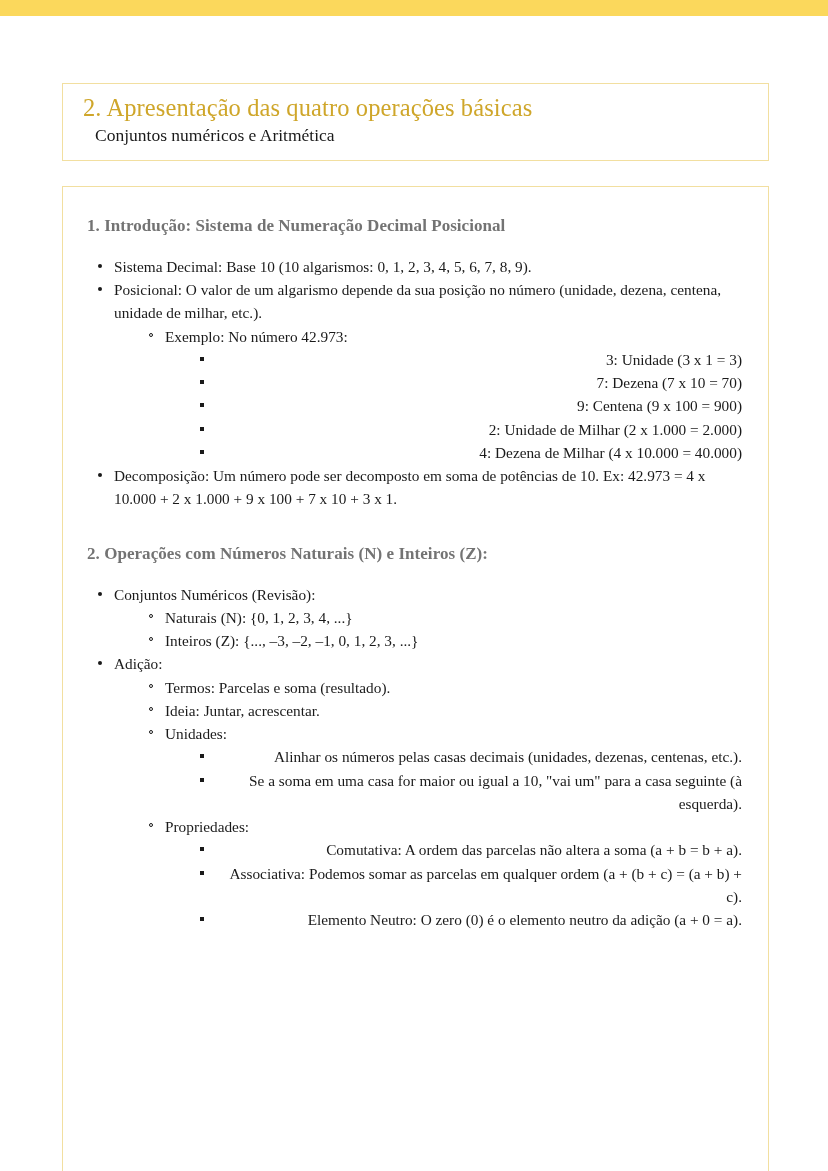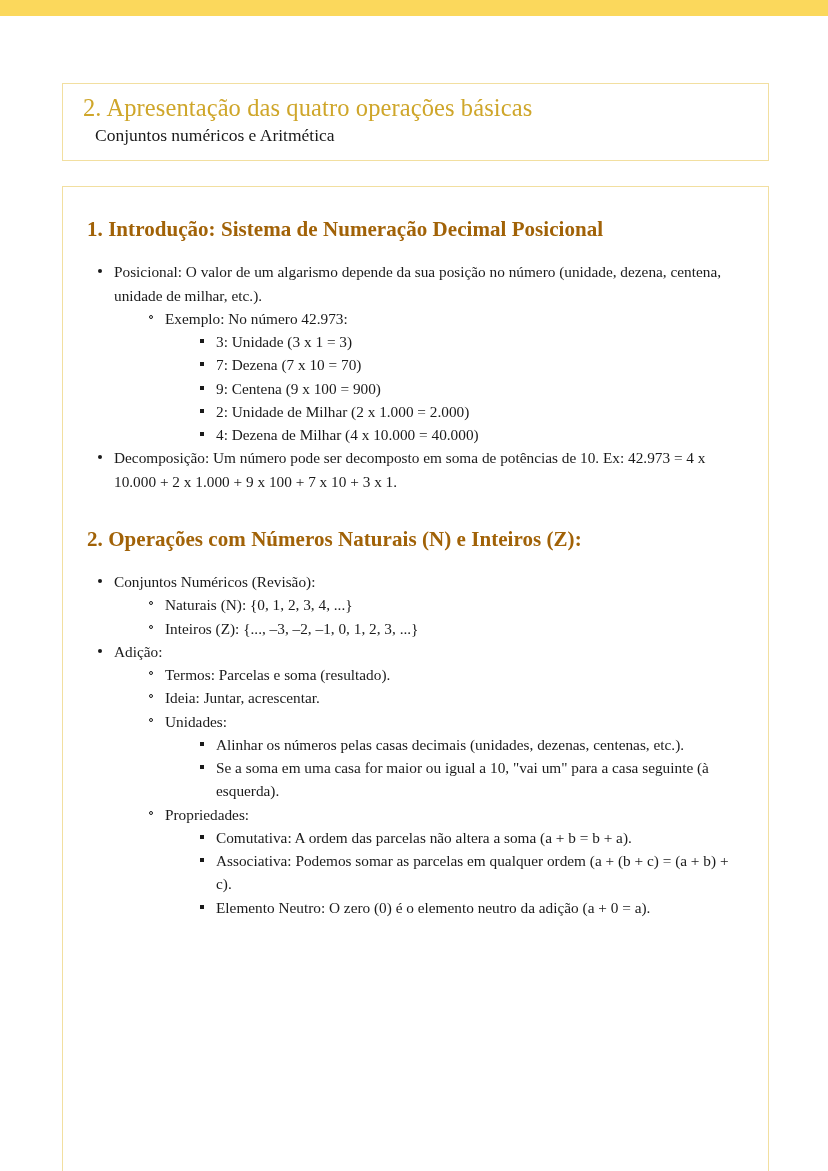--- a/index.html
+++ b/index.html
@@ -71,23 +71,23 @@
   #content-panel {
     left: 62px;
     top: 170px;
     width: 707px;
     height: 1000px;
     padding: 28px 26px 20px 24px;
     border-bottom: none;
   }
 
   h2.section-heading {
-    font-size: 21px;
+    font-size: 17px;
     font-weight: bold;
-    color: #a16207;
+    color: #737373;
     margin: 0 0 0 0;
     line-height: 1.35;
     letter-spacing: 0.05px;
   }
 
   h2.section-heading.second {
     margin-top: 32px;
   }
 
   ul {
@@ -143,20 +143,21 @@
     height: 4px;
     border-radius: 50%;
     background: transparent;
     border: 1px solid #1a1a1a;
     box-sizing: border-box;
   }
 
   
   ul.lvl3 {
     margin-left: 24px;
+    text-align: right;
   }
   ul.lvl3 > li {
     padding-left: 27px;
   }
   ul.lvl3 > li > .txt::before {
     content: "";
     position: absolute;
     left: 11px;
     top: 9px;
     width: 4px;
@@ -175,20 +176,23 @@
     <div id="doc-title">2. Apresentação das quatro operações básicas</div>
     <div id="doc-subtitle">Conjuntos numéricos e Aritmética</div>
   </div>
 
   <div class="panel" id="content-panel">
 
     <h2 class="section-heading">1. Introdução: Sistema de Numeração Decimal Posicional</h2>
 
     <ul class="lvl1">
       <li>
+        <span class="txt">Sistema Decimal: Base 10 (10 algarismos: 0, 1, 2, 3, 4, 5, 6, 7, 8, 9).</span>
+      </li>
+      <li>
         <span class="txt">Posicional: O valor de um algarismo depende da sua posição no número (unidade, dezena, centena, unidade de milhar, etc.).</span>
         <ul class="lvl2">
           <li>
             <span class="txt">Exemplo: No número 42.973:</span>
             <ul class="lvl3">
               <li>
                   <span class="txt">3: Unidade (3 x 1 = 3)</span>
                 </li>
               <li>
                   <span class="txt">7: Dezena (7 x 10 = 70)</span>

